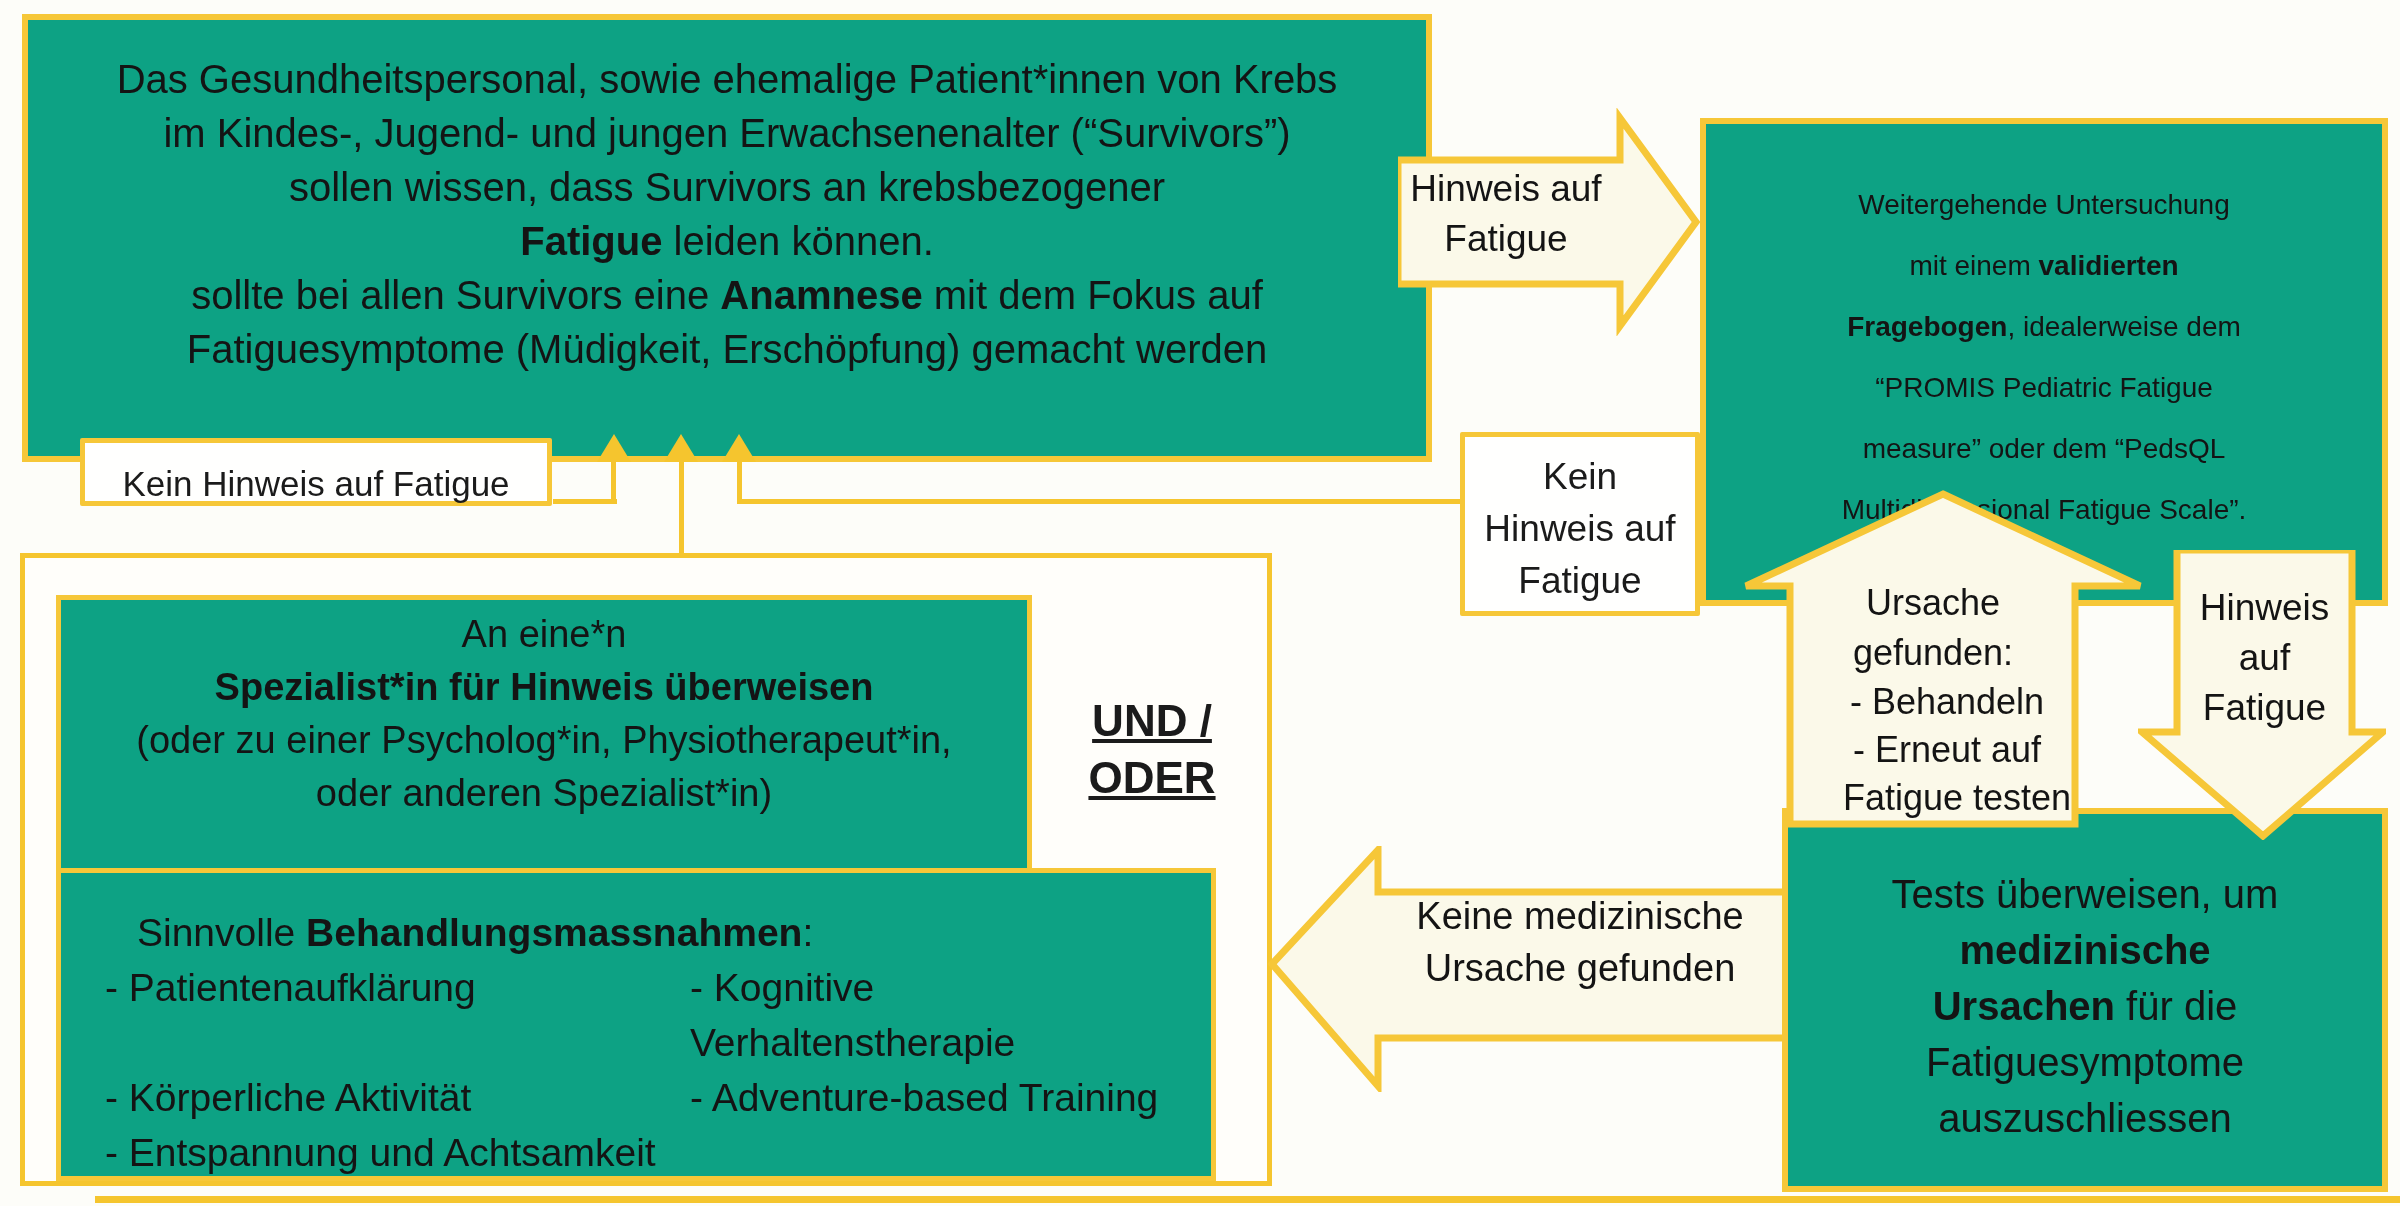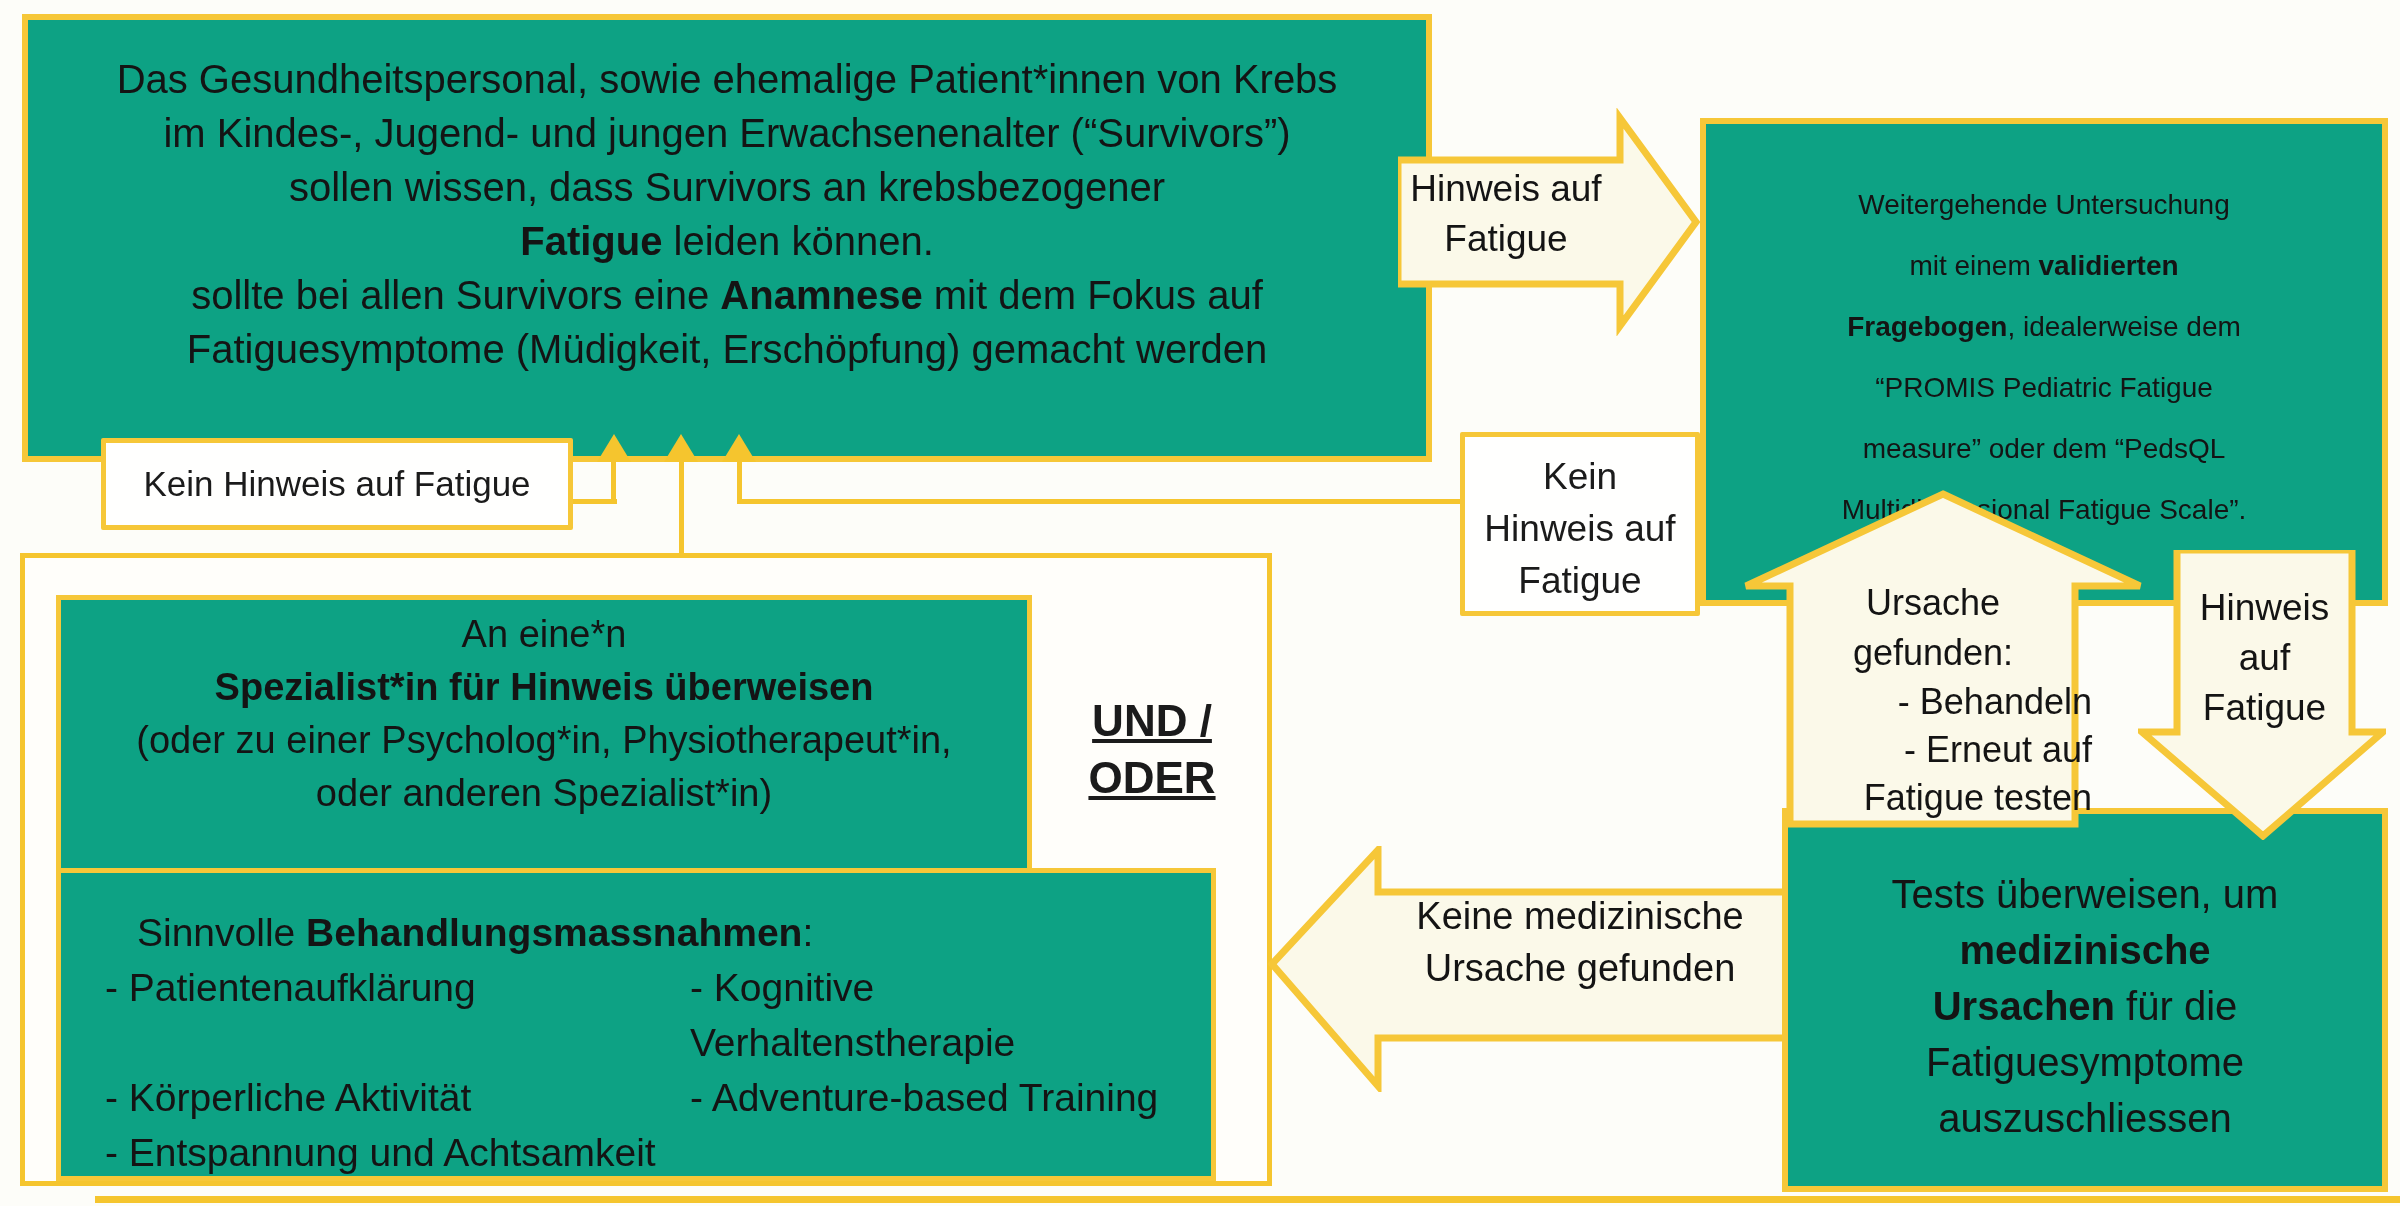--- a/index.html
+++ b/index.html
@@ -41,21 +41,21 @@
   .treatment-text{padding:32px 20px 0 20px;font-size:39px;line-height:55px;text-align:left;}
   .treatment-text .heading{padding-left:56px;}
   .treatment-text .row{display:flex;margin-left:24px;}
   .treatment-text .row .c1{flex:0 0 585px;}
   .treatment-text .row .c2{flex:1;}
   .andor{
     position:absolute;left:1036px;top:692px;width:232px;z-index:3;
     font-size:44px;line-height:57px;font-weight:bold;text-align:center;
     text-decoration:underline;color:#1b1b1b;
   }
-  .label-left{left:101px;top:438px;width:472px;height:92px;font-size:35px;line-height:82px;}
+  .label-left{left:80px;top:438px;width:472px;height:68px;font-size:35px;line-height:82px;}
   .label-mid{left:1460px;top:432px;width:240px;height:184px;font-size:37px;line-height:52px;padding-top:14px;}
   .page-line{position:absolute;left:95px;top:1196px;width:2305px;height:7px;background:#F5C52E;z-index:1;}
 </style>
 </head>
 <body>
 
 <div class="gbox" style="left:22px;top:14px;width:1410px;height:448px;">
   <div class="screening-text">
       <div class="ln"><span>Das Gesundheitspersonal, sowie ehemalige Patient*innen von Krebs</span></div>
       <div class="ln"><span>im Kindes-, Jugend- und jungen Erwachsenenalter (“Survivors”)</span></div>
@@ -149,21 +149,21 @@
     <div class="ln"><span>Fatigue</span></div>
   </div>
 
 <svg class="arrow-svg" style="left:1738px;top:490px;" width="410" height="338" viewBox="0 0 410 338">
   <polygon points="205,4 402,96 337,96 337,334 52,334 52,96 8,96" fill="#FBF9E9" stroke="#F6C738" stroke-width="7"></polygon>
 </svg>
 <div class="arrow-label" style="left:1790px;top:578px;width:286px;font-size:36px;line-height:50px;">
     <div class="ln"><span>Ursache</span></div>
     <div class="ln"><span>gefunden:</span></div>
   </div>
-<div class="arrow-label" style="left:1802px;top:678px;width:290px;font-size:36px;line-height:48px;text-align:right;">
+<div class="arrow-label" style="left:1802px;top:678px;width:290px;font-size:36px;line-height:48px;text-align:center;">
     <div class="ln"><span>- Behandeln</span></div>
     <div class="ln"><span>- Erneut auf</span></div>
     <div class="ln"><span>  Fatigue testen</span></div>
   </div>
 
 <svg class="arrow-svg" style="left:2138px;top:550px;" width="248" height="290" viewBox="0 0 248 290">
   <polygon points="39,0 214,0 214,182 245,182 125,286 4,182 39,182" fill="#FBF9E9" stroke="#F6C738" stroke-width="7"></polygon>
 </svg>
 <div class="arrow-label" style="left:2177px;top:583px;width:175px;font-size:37px;line-height:50px;">
     <div class="ln"><span>Hinweis</span></div>

